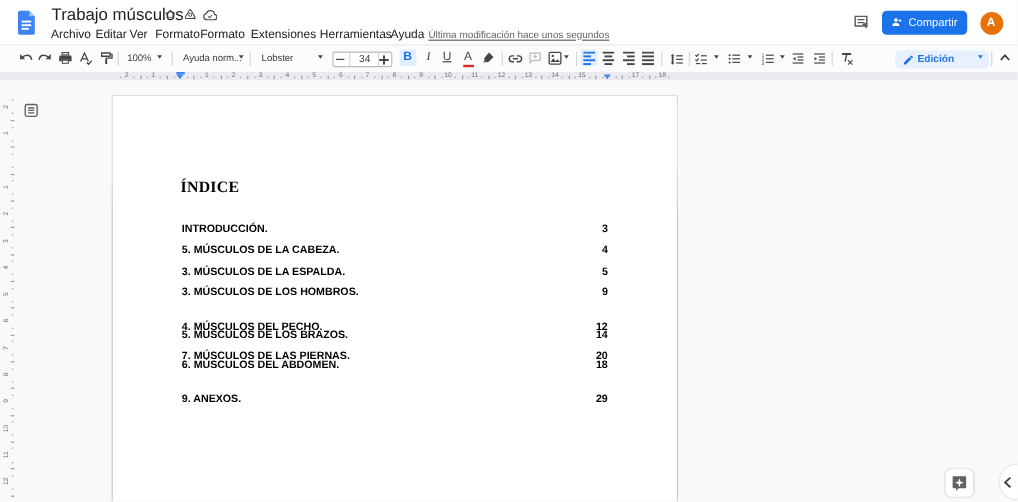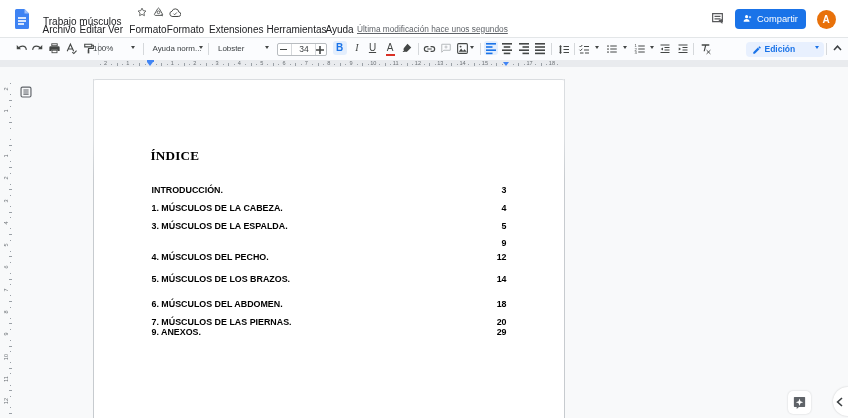--- a/index.html
+++ b/index.html
@@ -1,21 +1,21 @@
 <!DOCTYPE html>
 <html><head><meta charset="utf-8">
 <style>
 *{margin:0;padding:0;box-sizing:border-box}
 html,body{width:848px;height:418px;overflow:hidden;font-family:"Liberation Sans",sans-serif;background:#f8f9fa}
 body{position:relative}
 .abs{position:absolute}
 #header{position:absolute;left:0;top:0;width:848px;height:38px;background:#fff;border-bottom:1px solid #e3e6e8}
 #toolbarbg{position:absolute;left:0;top:38px;width:848px;height:22px;background:#fbfcfe}
 #hrulerbg{position:absolute;left:0;top:60px;width:848px;height:7px;background:#e9ebee}
-#title{position:absolute;left:43px;top:16px;font-size:10px;color:#202124}
+#title{position:absolute;left:43px;top:4px;font-size:14px;color:#202124}
 .mi{position:absolute;top:23.5px;font-size:10px;color:#202124;line-height:11px}
 #lastmod{position:absolute;left:357px;top:23.5px;font-size:8.3px;color:#5f6368;text-decoration:underline;line-height:11px}
 #share{position:absolute;left:734.5px;top:8.5px;width:71px;height:20px;background:#1a73e8;border-radius:4px;color:#fff;font-size:9.3px;display:flex;align-items:center;justify-content:center;gap:4px}
 #avatar{position:absolute;left:816.5px;top:9.5px;width:19px;height:19px;border-radius:50%;background:#e8710a;color:#fff;font-size:10px;font-weight:bold;display:flex;align-items:center;justify-content:center}
 .sep{position:absolute;top:43px;width:1px;height:12px;background:#d5d8db}
 .tbtxt{position:absolute;top:38px;height:22px;line-height:22px;font-size:8px;letter-spacing:-0.05px;color:#3c4043}
 .caret{position:absolute;top:46px;width:0;height:0;border-left:2.8px solid transparent;border-right:2.8px solid transparent;border-top:3.6px solid #444746}
 .hl{position:absolute;top:41px;width:14px;height:14px;background:#e3eefd;border-radius:3px}
 .ticon{position:absolute;top:42px}
 .rt{position:absolute;top:62.5px;width:1px;height:3px;background:#9aa0a6}
@@ -99,21 +99,21 @@
   </svg>
 <svg class="ticon" style="left:65px" width="13" height="13" viewBox="0 0 24 24">
     <path fill="none" stroke="#444746" stroke-width="2" d="M4 17 L10 4 L16 17 M6 13h8"></path>
     <path fill="none" stroke="#444746" stroke-width="2" d="M13.5 18.5l2.8 2.8 5-5.5"></path>
   </svg>
 <svg class="ticon" style="left:81.5px" width="13" height="13" viewBox="0 0 24 24">
     <path fill="none" stroke="#444746" stroke-width="2" d="M5 4h13v5H5zM18 6h3v6h-9v3"></path>
     <rect x="10.5" y="14" width="3" height="7" fill="#444746"></rect>
   </svg>
 <div class="sep" style="left:97.5px"></div>
-<div class="tbtxt" style="left:93px">100%</div>
+<div class="tbtxt" style="left:106px">100%</div>
 <div class="caret" style="left:130.5px"></div>
 <div class="sep" style="left:142.5px"></div>
 <div class="tbtxt" style="left:152.5px">Ayuda norm...</div>
 <div class="caret" style="left:198.5px"></div>
 <div class="sep" style="left:208.4px"></div>
 <div class="tbtxt" style="left:218px">Lobster</div>
 <div class="caret" style="left:264.5px"></div>
 <div class="abs" style="left:276.6px;top:43px;width:50.7px;height:13px;background:#fff;border:1px solid #b8bcc0;border-radius:2px"></div>
 <div class="abs" style="left:290.6px;top:44px;width:1px;height:11px;background:#d5d8db"></div>
 <div class="abs" style="left:314.5px;top:44px;width:1px;height:11px;background:#d5d8db"></div>
@@ -401,27 +401,27 @@
 <div class="pedge" style="left:93px"></div>
 <div class="pedge" style="left:564px"></div>
 <svg id="outlineico" viewBox="0 0 24 24">
     <g fill="none" stroke="#5f6368" stroke-width="2">
       <rect x="3.5" y="3.5" width="17" height="17" rx="2.5"></rect>
       <path d="M7.5 8.5h9M7.5 12h9M7.5 15.5h9"></path>
     </g>
   </svg>
 <div id="indice">ÍNDICE</div>
 <div class="trow" style="top:183.2px"><span>INTRODUCCIÓN.</span><span class="pn">3</span></div>
-<div class="trow" style="top:200.9px"><span>1. MÚSCULOS DE LA CABEZA.</span><span class="pn">4</span></div>
+<div class="trow" style="top:200.9px"><span>5. MÚSCULOS DE LA CABEZA.</span><span class="pn">4</span></div>
 <div class="trow" style="top:218.5px"><span>3. MÚSCULOS DE LA ESPALDA.</span><span class="pn">5</span></div>
-<div class="trow" style="top:236.2px"><span class="pn">9</span></div>
-<div class="trow" style="top:250px"><span>4. MÚSCULOS DEL PECHO.</span><span class="pn">12</span></div>
+<div class="trow" style="top:236.2px"><span>3. MÚSCULOS DE LOS HOMBROS.</span><span class="pn">9</span></div>
+<div class="trow" style="top:265px"><span>4. MÚSCULOS DEL PECHO.</span><span class="pn">12</span></div>
 <div class="trow" style="top:271.6px"><span>5. MÚSCULOS DE LOS BRAZOS.</span><span class="pn">14</span></div>
 <div class="trow" style="top:297px"><span>6. MÚSCULOS DEL ABDOMEN.</span><span class="pn">18</span></div>
-<div class="trow" style="top:315px"><span>7. MÚSCULOS DE LAS PIERNAS.</span><span class="pn">20</span></div>
+<div class="trow" style="top:289px"><span>7. MÚSCULOS DE LAS PIERNAS.</span><span class="pn">20</span></div>
 <div class="trow" style="top:324.6px"><span>9. ANEXOS.</span><span class="pn">29</span></div>
 <div id="explore">
     <svg width="15" height="15" viewBox="0 0 24 24">
       <path fill="#5f6368" d="M4 3h16a1 1 0 0 1 1 1v14a1 1 0 0 1-1 1h-9l-3.5 3.5V19H4a1 1 0 0 1-1-1V4a1 1 0 0 1 1-1z"></path>
       <path fill="#fff" d="M12 5.5l1.5 4.5 4.5 1.5-4.5 1.5L12 17.5l-1.5-4.5L6 11.5l4.5-1.5z"></path>
     </svg>
   </div>
 <div id="scircle">
     <svg width="7" height="10" viewBox="0 0 7 10">
       <path fill="none" stroke="#3c4043" stroke-width="1.6" d="M6 1L1.6 5 6 9"></path>

